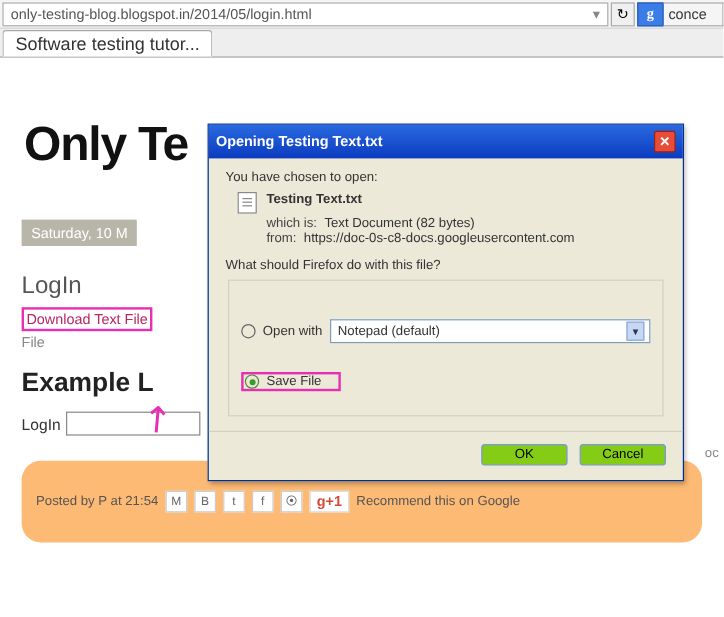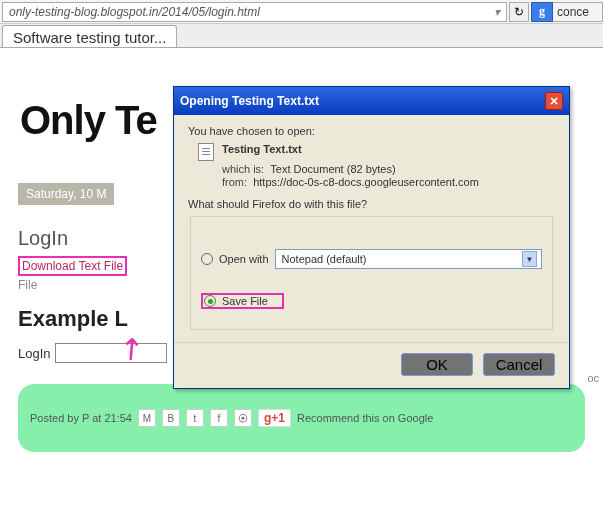--- a/index.html
+++ b/index.html
@@ -1,59 +1,59 @@
 <!DOCTYPE html>
 <html><head>
 <meta charset="utf-8">
 <style>
 * { box-sizing: border-box; margin: 0; padding: 0; }
 body { font-family: Arial, sans-serif; font-size: 12px; background: #fff; width: 603px; height: 514px; overflow: hidden; position: relative; }
 .addr-bar { display: flex; align-items: center; height: 24px; border-bottom: 1px solid #ccc; background: #f5f5f5; }
-.url-box { flex: 1; height: 20px; border: 1px solid #aaa; background: #fff; margin: 0 2px; display: flex; align-items: center; padding: 0 6px; color: #555; font-style: italic; }
+.url-box { flex: 1; height: 20px; border: 1px solid #aaa; background: #fff; margin: 0 2px; display: flex; align-items: center; padding: 0 6px; color: #555; }
 .refresh { width: 20px; height: 20px; border: 1px solid #aaa; display: flex; align-items: center; justify-content: center; margin-right: 2px; background: #f0f0f0; }
 .search-eng { width: 22px; height: 20px; background: #3b7de8; color: #fff; display: flex; align-items: center; justify-content: center; border: 1px solid #2a5db0; font-weight: bold; font-family: Georgia, serif; }
 .search-box { width: 50px; height: 20px; border: 1px solid #aaa; border-left: none; padding: 0 4px; color: #333; display: flex; align-items: center; }
 .tab-strip { height: 24px; display: flex; align-items: end; background: #eee; border-bottom: 1px solid #aaa; }
 .tab { height: 22px; padding: 3px 10px; border: 1px solid #aaa; border-bottom: none; background: #fff; font-size: 15px; color: #333; border-radius: 3px 3px 0 0; margin-left: 2px; }
 .content { padding: 20px 18px 0 18px; position: relative; }
 .site-title { font-family: Arial; font-size: 40px; color: #111; margin: 30px 0 40px 2px; letter-spacing: -1px; }
 .date-badge { background: #b8b6a9; color: #fff; padding: 4px 8px; font-size: 12px; display: inline-block; }
 .post-title { font-size: 20px; color: #555; margin: 22px 0 6px; font-weight: normal; }
 .arrow { color: #e82fb3; position: absolute; font-size: 30px; transform: rotate(-40deg); }
 .dl-link { color: #ba2662; font-size: 12px; border: 2px solid #e82fb3; padding: 1px 2px; display: inline-block; text-align: right; }
 .dl-lbl { color: #888; font-size: 12px; margin-top: 2px; }
 .ex-head { font-size: 22px; margin: 14px 0 10px; color: #222; }
 .form-row { display: flex; align-items: center; gap: 4px; font-size: 13px; color: #333; }
 .txt-in { border: 1px solid #888; height: 20px; width: 112px; }
 .btn { border: 1px solid #666; background: #eee; padding: 2px 10px; font-size: 12px; height: 22px; }
-.footer { background: #86efac; margin-top: 20px; padding: 25px 12px; display: flex; align-items: center; gap: 6px; font-size: 11px; color: #555; border-radius: 16px; }
+.footer { background: #fdba74; margin-top: 20px; padding: 25px 12px; display: flex; align-items: center; gap: 6px; font-size: 11px; color: #555; border-radius: 16px; }
 .share-ic { width: 18px; height: 18px; border: 1px solid #ccc; background: #fff; display: flex; align-items: center; justify-content: center; font-size: 10px; color: #666; }
 .gplus { border: 1px solid #ddd; padding: 1px 5px; color: #d34836; font-weight: bold; font-size: 12px; background: #fff; }
 
-.dialog { position: absolute; left: 173px; top: 86px; width: 397px; background: #ece9d8; border: 1px solid #002f8e; box-shadow: 2px 2px 4px rgba(0,0,0,.3); font-size: 11px; }
+.dialog { position: absolute; left: 173px; top: 103px; width: 397px; background: #ece9d8; border: 1px solid #002f8e; box-shadow: 2px 2px 4px rgba(0,0,0,.3); font-size: 11px; }
 .dlg-title { background: linear-gradient(#2a6ae0,#0a3bbf); color: #fff; padding: 5px 6px; display: flex; align-items: center; justify-content: space-between; font-weight: bold; font-size: 12px; }
 .dlg-close { width: 18px; height: 18px; background: #e84d3a; border: 1px solid #a02010; color: #fff; display: flex; align-items: center; justify-content: center; font-weight: bold; border-radius: 2px; font-size: 11px; }
 .dlg-body { padding: 10px 14px 4px; color: #333; }
 .file-row { display: flex; align-items: start; gap: 8px; margin: 6px 0 2px 10px; }
 .file-ic { width: 16px; height: 18px; border: 1px solid #888; background: #fff; position: relative; }
 .file-ic::after { content: ""; position: absolute; top: 4px; left: 3px; right: 3px; height: 1px; background: #888; box-shadow: 0 3px 0 #888, 0 6px 0 #888; }
 .kv { margin-left: 34px; margin-bottom: 1px; }
 .kv .k { color: #444; }
 .sec-q { margin: 10px 0 6px; }
 .opt-box { border: 1px solid #d4d0c0; background: #ece9d8; padding: 8px 10px 10px; margin: 0 2px; }
 .opt-row { display: flex; align-items: center; gap: 6px; margin-bottom: 6px; margin-top: 24px; }
 .sel { flex: 1; height: 20px; border: 1px solid #7f9db9; background: #fff; display: flex; align-items: center; justify-content: space-between; padding: 0 4px 0 6px; }
 .sel-arr { width: 15px; height: 16px; background: #c7d8f5; border: 1px solid #8aa9d8; display: flex; align-items: center; justify-content: center; color: #335; font-size: 8px; }
 .sf-hl { border: 2px solid #e82fb3; padding: 0 14px 0 1px; display: inline-flex; align-items: center; gap: 6px; }
 .radio { width: 12px; height: 12px; border: 1px solid #4a8a3a; border-radius: 50%; display: flex; align-items: center; justify-content: center; }
 .radio.on::after { content: ""; width: 5px; height: 5px; background: #3a9a2a; border-radius: 50%; }
 .radio.off { border-color: #666; }
 .chk { width: 12px; height: 12px; border: 1px solid #7f9db9; background: #fff; display: inline-block; }
 .dlg-ftr { padding: 10px 14px 12px; display: flex; justify-content: end; gap: 10px; border-top: 1px solid #d4d0c0; margin-top: 8px; }
-.win-btn { border: 1px solid #7a96df; background: #737373; padding: 2px 0; width: 72px; text-align: center; border-radius: 3px; font-size: 15px; }
+.win-btn { border: 1px solid #7a96df; background: #84cc16; padding: 2px 0; width: 72px; text-align: center; border-radius: 3px; font-size: 11px; }
 .doc-txt { position: absolute; right: 4px; top: 372px; color: #888; font-size: 11px; }
 </style>
 </head>
 <body>
 
 <div class="addr-bar">
   <div class="url-box">
     <span>only-testing-blog.blogspot.in/2014/05/login.html</span>
     <span style="margin-left:auto;color:#888">▾</span>
   </div>

